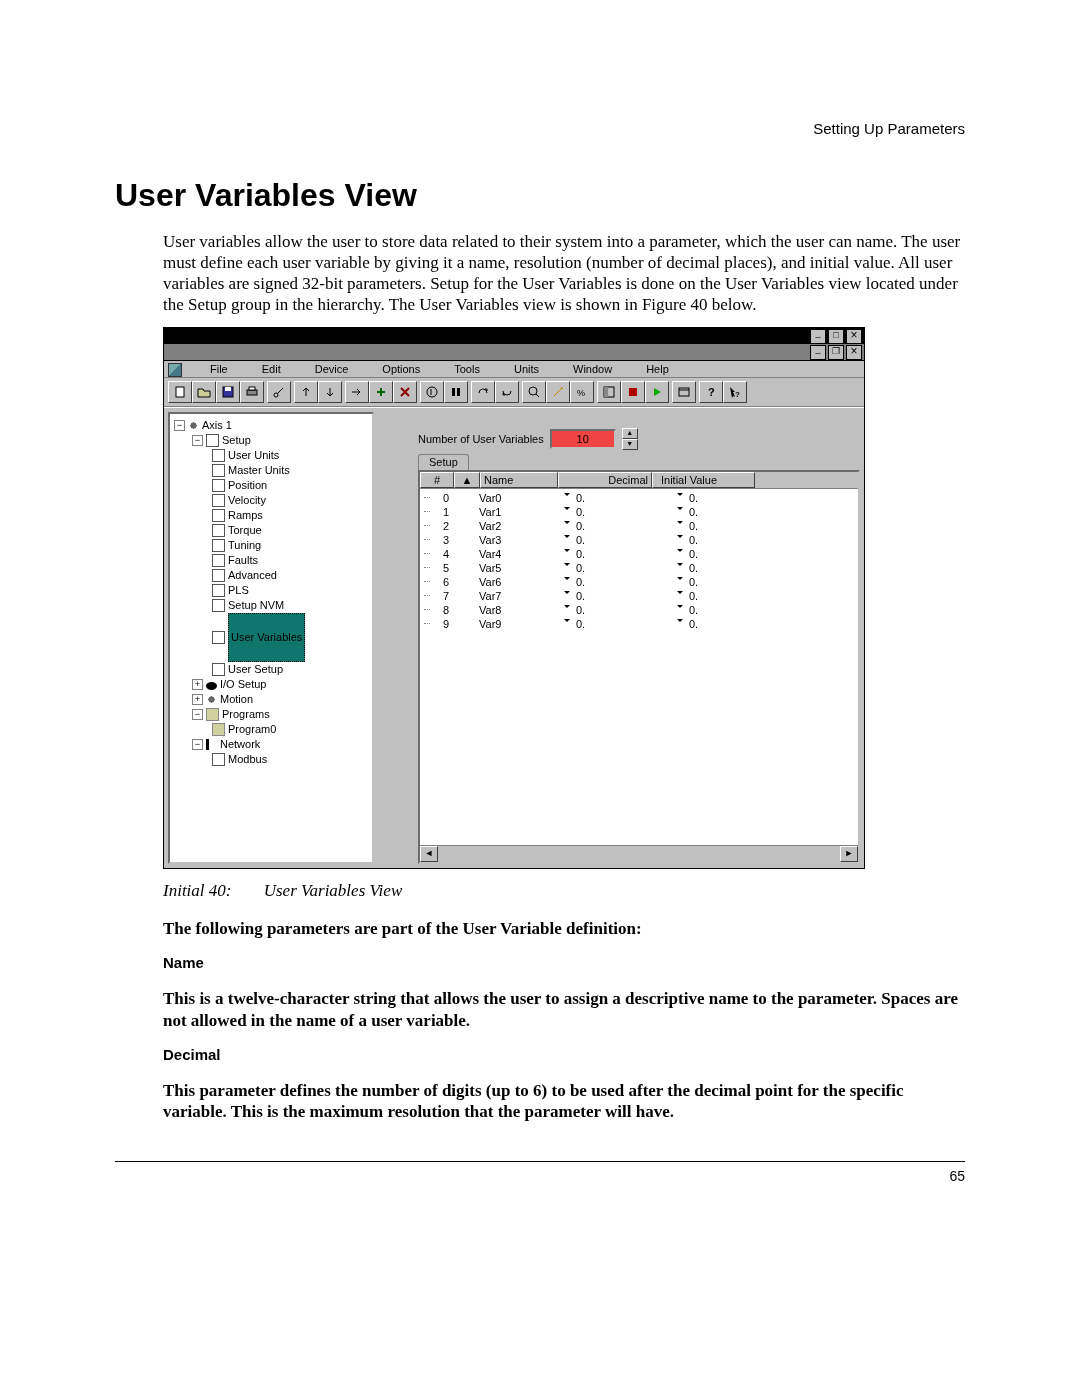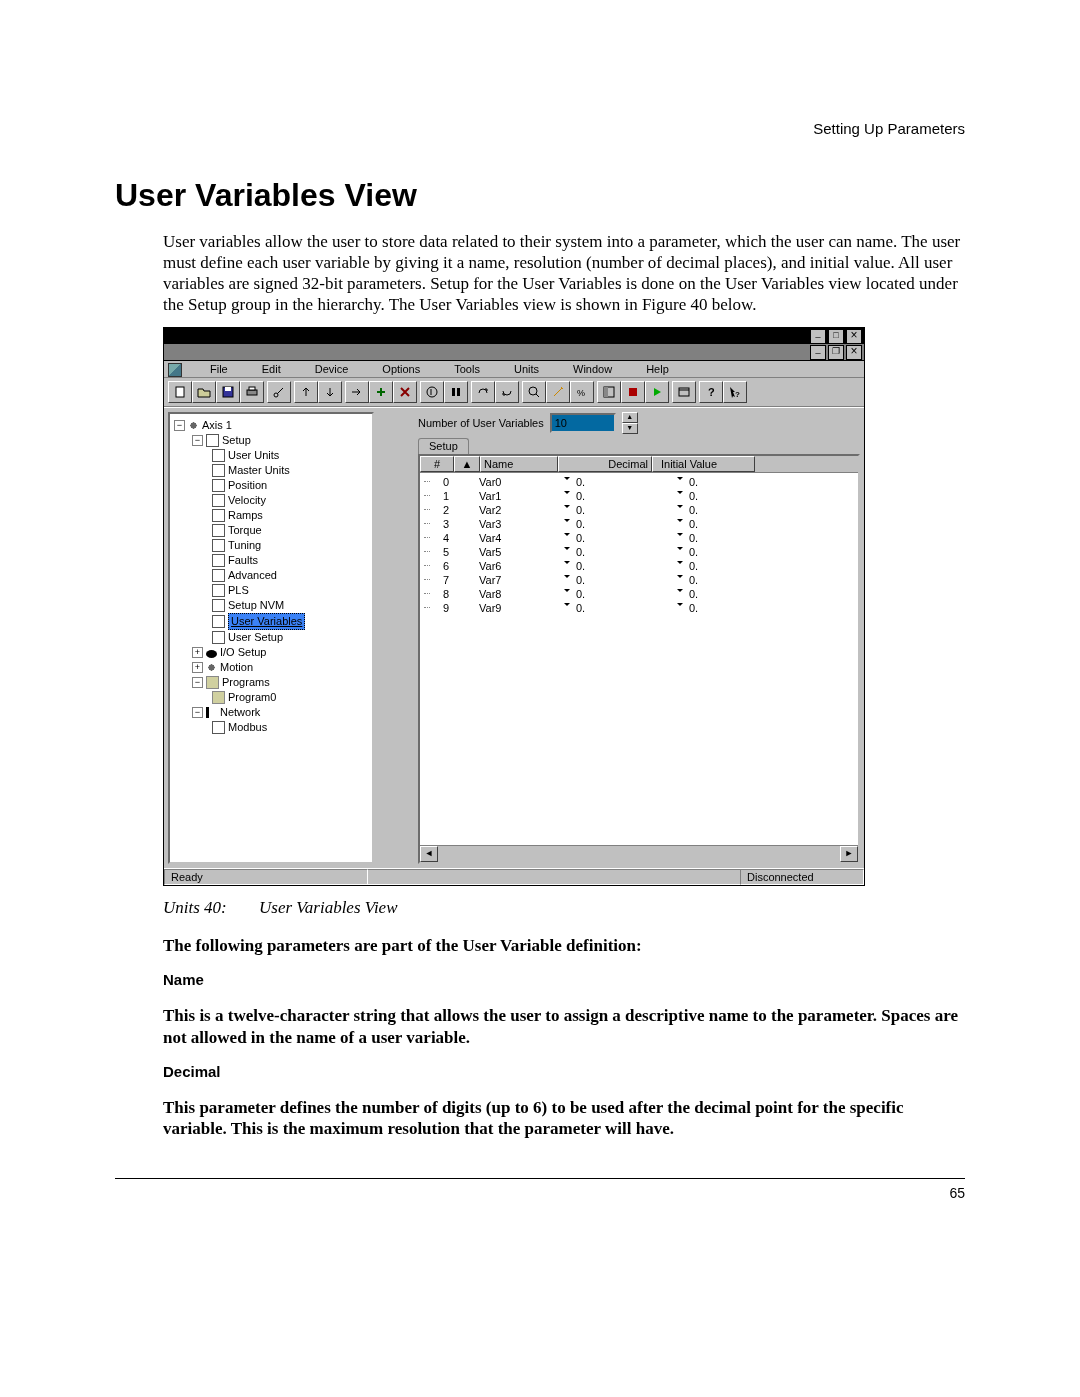--- a/index.html
+++ b/index.html
@@ -174,41 +174,40 @@
     width:11px;height:11px;display:inline-block;flex:0 0 11px;
   }
   .ico-page{background:#fff;border:1px solid #555;}
   .ico-page::before{content:'';}
   .ico-gear{background:radial-gradient(circle,#666 0 40%,transparent 41%);}
   .ico-dot{background:#000;border-radius:50%;width:8px;height:8px;margin-top:2px;}
   .ico-prog{background:#d0d0a0;border:1px solid #888;}
   .ico-net{background:linear-gradient(90deg,#000 0 30%,transparent 30%);}
   .tree-label{}
   .tree-selected{
-    background:#3b82f6;
+    background:#0f766e;
     border:1px dotted #000;
-    padding: 0 2px;
-    text-decoration: underline;
+    padding: 16px 2px;
   }
 
   .right-pane {
     flex: 1;
     display: flex;
     flex-direction: column;
-    margin: 4px 4px 4px 2px;
+    margin: 20px 4px 4px 2px;
     padding-left: 40px;
   }
   .num-row{
     display:flex;align-items:center;gap:6px;
     padding-bottom:4px;
     font-size:11px;
   }
   .num-input{
-    width:56px;height:16px;border:2px inset #c0c0c0;background:#0369a1;
-    padding:0 3px;font-size:11px;
+    width:56px;height:16px;border:2px inset #c0c0c0;background:#ef4444;
+    padding:0 3px;font-size:11px;text-align:center;
   }
   .spin{
     display:flex;flex-direction:column;
   }
   .spin-btn{
     width:14px;height:9px;border:1px solid #404040;
     border-top-color:#fff;border-left-color:#fff;background:#c0c0c0;
     font-size:7px;line-height:7px;text-align:center;
   }
   .tabstrip{
@@ -630,29 +629,24 @@
                 </div>
             </div>
             <div class="hscroll">
               <span class="sbtn">◄</span>
               <span class="sbtn">►</span>
             </div>
           </div>
         </div>
       </div>
 
-      <div class="status-bar">
-        <span class="status-cell status-ready">Ready</span>
-        <span class="status-cell status-mid"></span>
-        <span class="status-cell status-disc">Disconnected</span>
-      </div>
     </div>
 
     <p class="figure-caption">
-      <span class="figlabel">Units 40:</span>
+      <span class="figlabel">Initial 40:</span>
       <span>User Variables View</span>
     </p>
 
     <p class="para">The following parameters are part of the User Variable definition:</p>
 
     <div class="section-sub">Name</div>
     <p class="para">This is a twelve-character string that allows the user to assign a descriptive name to the parameter. Spaces are not allowed in the name of a user variable.</p>
 
     <div class="section-sub">Decimal</div>
     <p class="para">This parameter defines the number of digits (up to 6) to be used after the decimal point for the specific variable. This is the maximum resolution that the parameter will have.</p>

